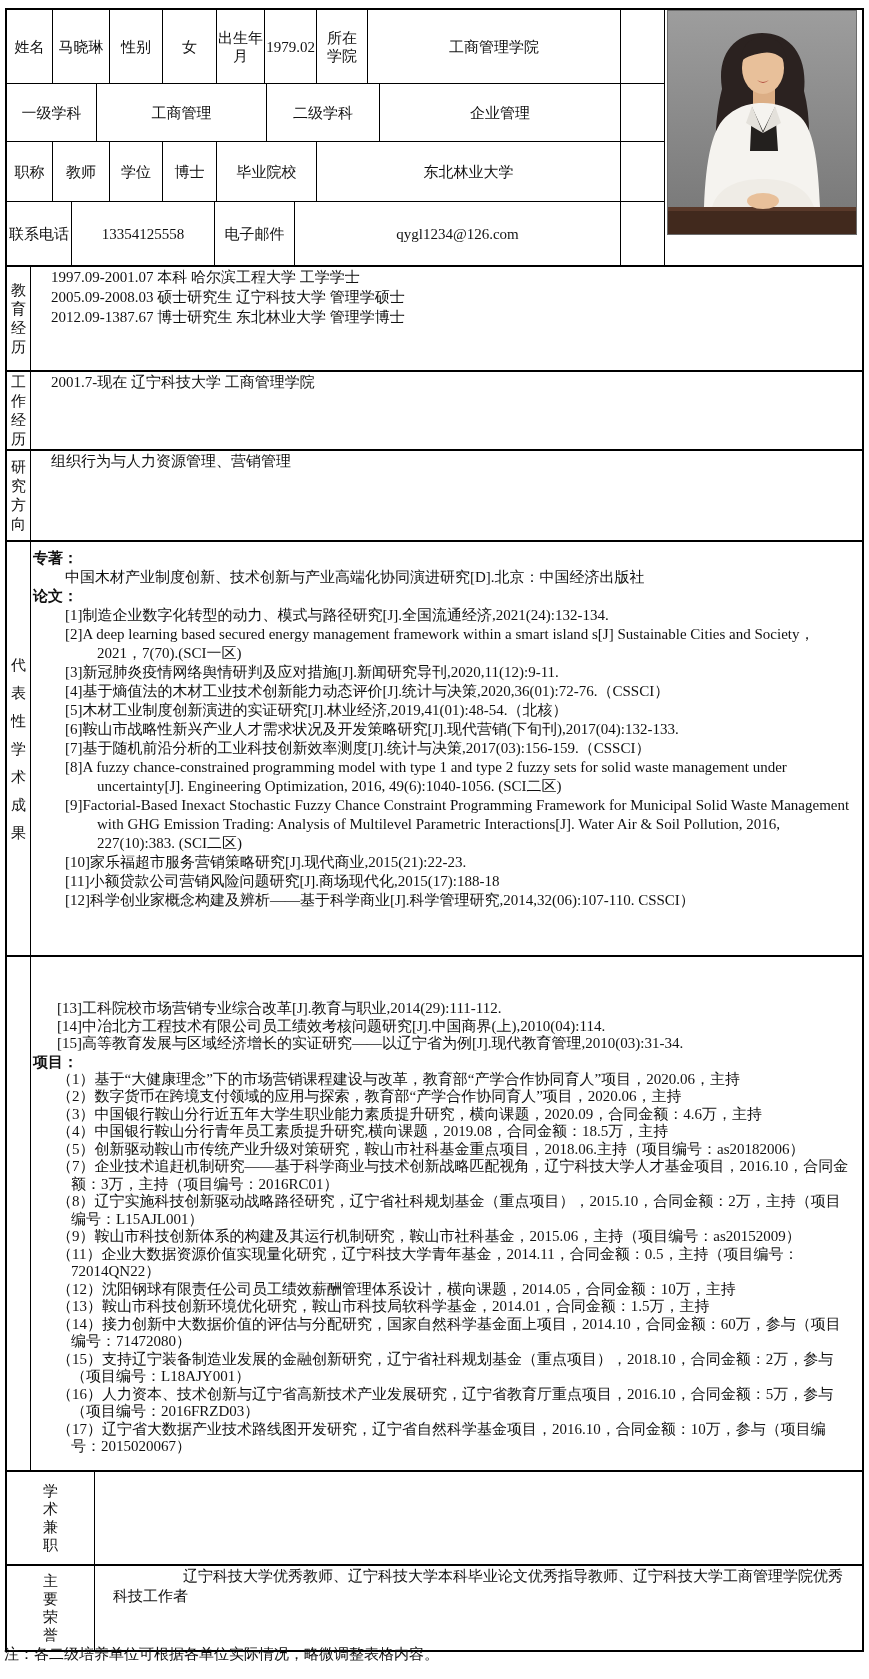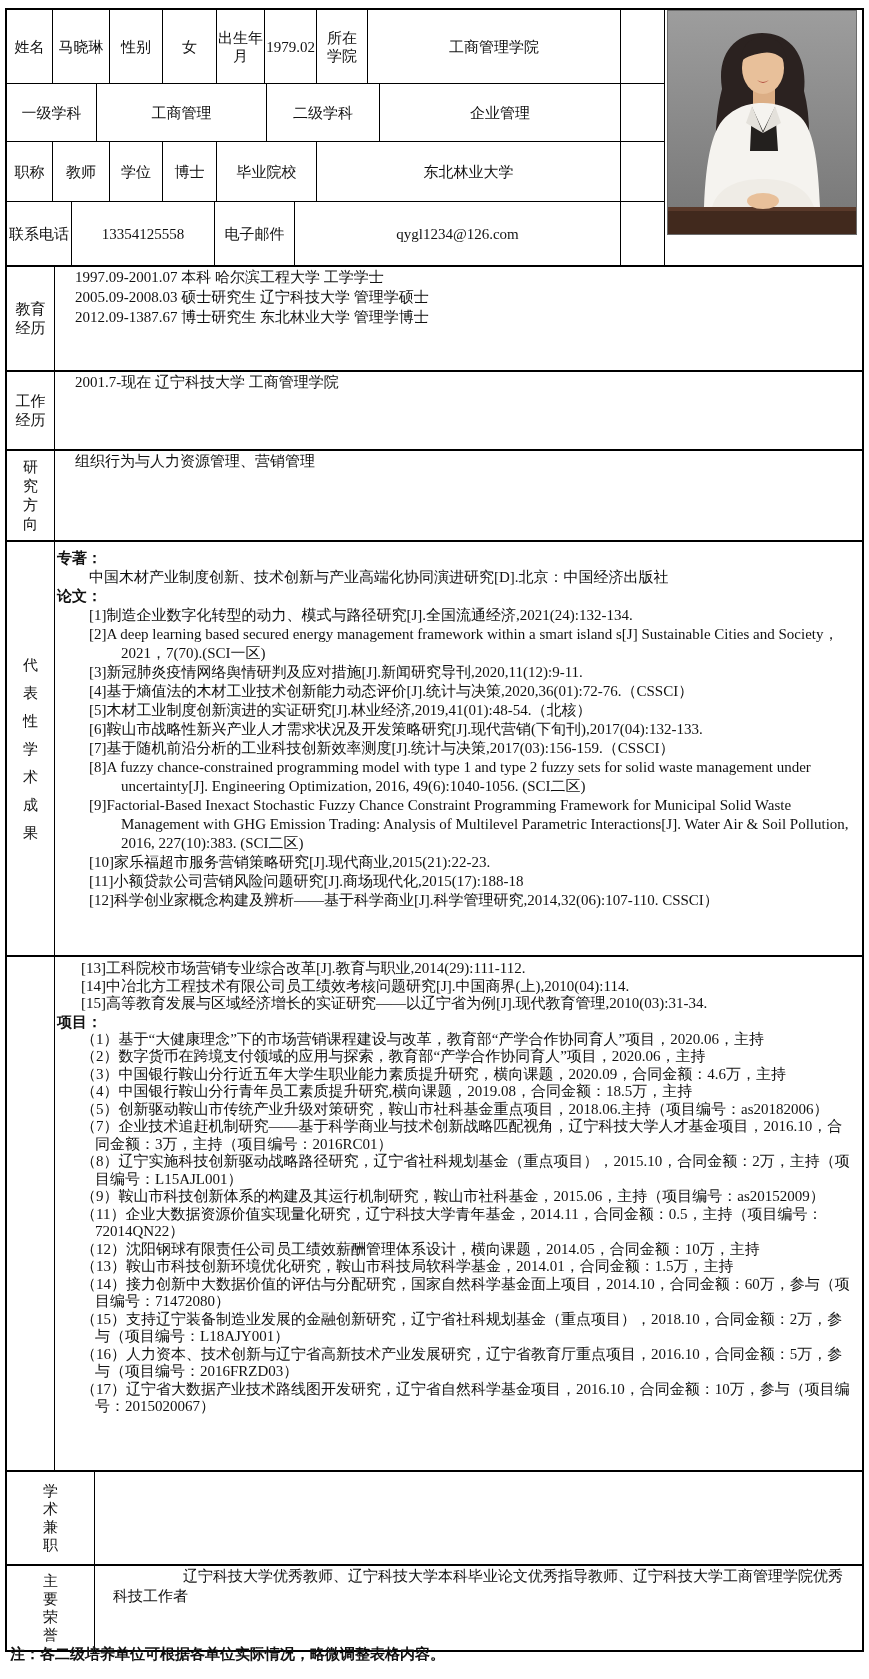--- a/index.html
+++ b/index.html
@@ -12,40 +12,40 @@
   .hrow{display:flex;border-bottom:1px solid #000;box-sizing:border-box;}
   .hrow:last-child{border-bottom:none;}
   .hc{border-right:1px solid #000;box-sizing:border-box;display:flex;align-items:center;justify-content:center;
       text-align:center;white-space:pre-line;line-height:18px;overflow:hidden;}
   .hc.stub{flex:1;border-right:none;}
   .photo-cell{flex:1;border-left:1px solid #000;position:relative;box-sizing:border-box;}
   .photo-frame{position:absolute;left:2px;top:0;width:190px;height:225px;border:1px solid #6b6b6b;box-sizing:border-box;}
   
   .brow{display:flex;border-bottom:2px solid #000;box-sizing:border-box;overflow:hidden;}
   .brow:last-child{border-bottom:none;}
-  .blabel{width:48px;border-right:1px solid #000;box-sizing:border-box;display:flex;align-items:center;
+  .blabel{width:24px;border-right:1px solid #000;box-sizing:border-box;display:flex;align-items:center;
           justify-content:center;text-align:center;white-space:pre-line;line-height:19px;}
   .blabel.wide{width:88px;line-height:18px;}
   .blabel.spread7{line-height:28px;}
   .bcontent{flex:1;box-sizing:border-box;overflow:hidden;}
   .vcenter{display:flex;flex-direction:column;}
   .plain-lines{padding-left:20px;line-height:20px;}
   .edu-line,.work-line{line-height:20px;}
   .research-text{padding-left:20px;line-height:20px;}
   
   .ach{padding:7px 8px 0 2px;}
-  .ach2{padding:3px 8px 17px 2px;}
+  .ach2{padding:3px 8px 17px 2px;margin-top:40px;}
   .ach-label{font-weight:bold;line-height:19px;}
   .ach2 .ach-label{line-height:18px;}
   .book-item{padding-left:32px;line-height:19px;}
   .pub-item{padding-left:64px;text-indent:-32px;line-height:19px;}
   .ach2 .pub-item{line-height:17.5px;padding-left:56px;text-indent:-32px;}
   .proj-item{padding-left:38px;text-indent:-14px;line-height:17.5px;}
   .honors-text{padding:0 12px 0 18px;text-indent:70px;line-height:20px;}
-  .footnote{position:absolute;left:10px;top:1645px;font-size:15px;color:#111;font-weight:bold;}
+  .footnote{position:absolute;left:4px;top:1645px;font-size:15px;color:#111;}
 </style>
 </head>
 <body>
 
 <div class="page">
   <div class="doc">
 
     <div class="header-block">
       <div class="header-left">
 

